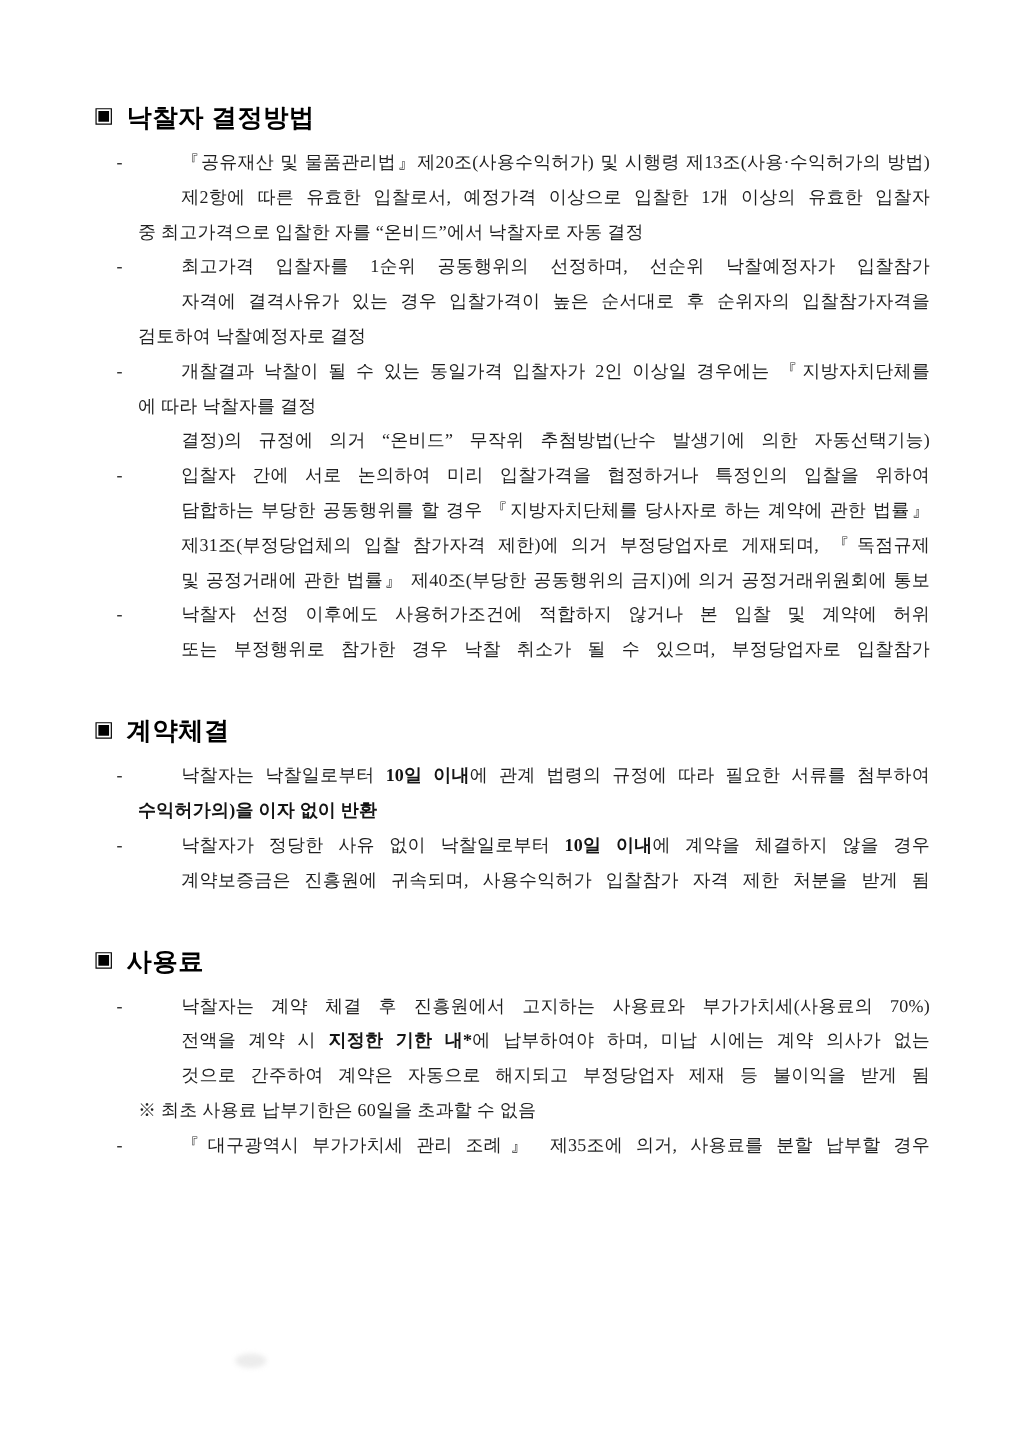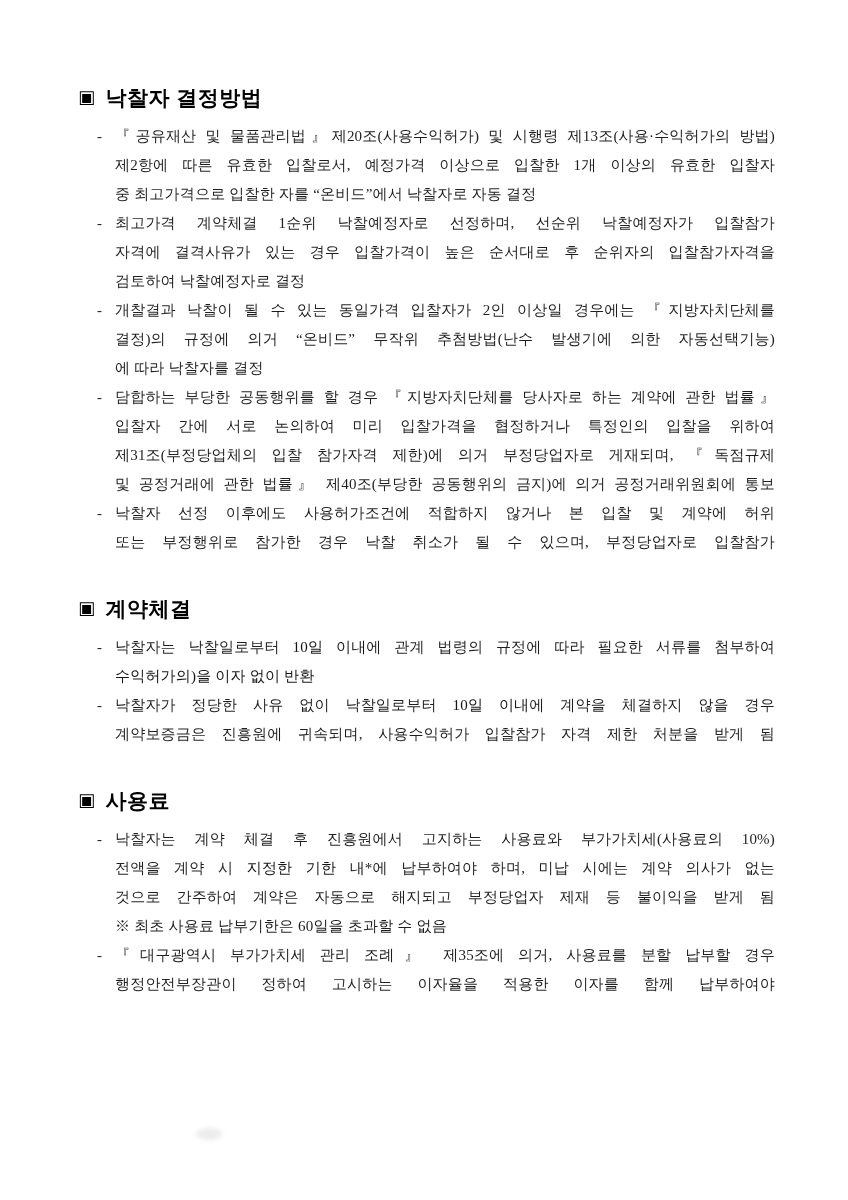--- a/index.html
+++ b/index.html
@@ -67,23 +67,24 @@
   .line {
     font-size: 15px;
     line-height: 29px;
     min-height: 29px;
     word-break: keep-all;
     letter-spacing: 0.2px;
   }
   .line.j {
     text-align: justify;
     text-align-last: justify;
+    margin-left: 36px;
   }
   .line b {
-    font-weight: normal;
+    font-weight: bold;
     color: #141414;
   }
   .smudge {
     position: absolute;
     left: 196px;
     top: 1128px;
     width: 26px;
     height: 12px;
     background: rgba(170, 170, 170, 0.22);
     border-radius: 50%;
@@ -104,38 +105,38 @@
           <span class="dash">-</span>
           <div class="lines">
             <div class="line j"><span>『공유재산 및 물품관리법』제20조(사용수익허가) 및 시행령 제13조(사용·수익허가의 방법)</span></div>
             <div class="line j"><span>제2항에 따른 유효한 입찰로서, 예정가격 이상으로 입찰한 1개 이상의 유효한 입찰자</span></div>
             <div class="line"><span>중 최고가격으로 입찰한 자를 “온비드”에서 낙찰자로 자동 결정</span></div>
           </div>
         </div>
         <div class="item">
           <span class="dash">-</span>
           <div class="lines">
-            <div class="line j"><span>최고가격 계약체결 1순위 낙찰예정자로 선정하며, 선순위 낙찰예정자가 입찰참가</span></div>
+            <div class="line j"><span>최고가격 입찰자를 1순위 공동행위의 선정하며, 선순위 낙찰예정자가 입찰참가</span></div>
             <div class="line j"><span>자격에 결격사유가 있는 경우 입찰가격이 높은 순서대로 후 순위자의 입찰참가자격을</span></div>
             <div class="line"><span>검토하여 낙찰예정자로 결정</span></div>
           </div>
         </div>
         <div class="item">
           <span class="dash">-</span>
           <div class="lines">
             <div class="line j"><span>개찰결과 낙찰이 될 수 있는 동일가격 입찰자가 2인 이상일 경우에는 『지방자치단체를</span></div>
+            <div class="line"><span>에 따라 낙찰자를 결정</span></div>
             <div class="line j"><span>결정)의 규정에 의거 “온비드” 무작위 추첨방법(난수 발생기에 의한 자동선택기능)</span></div>
-            <div class="line"><span>에 따라 낙찰자를 결정</span></div>
           </div>
         </div>
         <div class="item">
           <span class="dash">-</span>
           <div class="lines">
+            <div class="line j"><span>입찰자 간에 서로 논의하여 미리 입찰가격을 협정하거나 특정인의 입찰을 위하여</span></div>
             <div class="line j"><span>담합하는 부당한 공동행위를 할 경우 『지방자치단체를 당사자로 하는 계약에 관한 법률』</span></div>
-            <div class="line j"><span>입찰자 간에 서로 논의하여 미리 입찰가격을 협정하거나 특정인의 입찰을 위하여</span></div>
             <div class="line j"><span>제31조(부정당업체의 입찰 참가자격 제한)에 의거 부정당업자로 게재되며, 『독점규제</span></div>
             <div class="line j"><span>및 공정거래에 관한 법률』 제40조(부당한 공동행위의 금지)에 의거 공정거래위원회에 통보</span></div>
           </div>
         </div>
         <div class="item">
           <span class="dash">-</span>
           <div class="lines">
             <div class="line j"><span>낙찰자 선정 이후에도 사용허가조건에 적합하지 않거나 본 입찰 및 계약에 허위</span></div>
             <div class="line j"><span>또는 부정행위로 참가한 경우 낙찰 취소가 될 수 있으며, 부정당업자로 입찰참가</span></div>
           </div>
@@ -162,29 +163,28 @@
         </div>
       </section>
       <section class="sec">
         <div class="sec-header">
           <span class="marker">▣</span>
           <span class="sec-title">사용료</span>
         </div>
         <div class="item">
           <span class="dash">-</span>
           <div class="lines">
-            <div class="line j"><span>낙찰자는 계약 체결 후 진흥원에서 고지하는 사용료와 부가가치세(사용료의 10%)</span></div>
+            <div class="line j"><span>낙찰자는 계약 체결 후 진흥원에서 고지하는 사용료와 부가가치세(사용료의 70%)</span></div>
             <div class="line j"><span>전액을 계약 시 </span><b>지정한 기한 내*</b><span>에 납부하여야 하며, 미납 시에는 계약 의사가 없는</span></div>
             <div class="line j"><span>것으로 간주하여 계약은 자동으로 해지되고 부정당업자 제재 등 불이익을 받게 됨</span></div>
             <div class="line"><span>※ 최초 사용료 납부기한은 60일을 초과할 수 없음</span></div>
           </div>
         </div>
         <div class="item">
           <span class="dash">-</span>
           <div class="lines">
             <div class="line j"><span>『대구광역시 부가가치세 관리 조례』 제35조에 의거, 사용료를 분할 납부할 경우</span></div>
-            <div class="line j"><span>행정안전부장관이 정하여 고시하는 이자율을 적용한 이자를 함께 납부하여야</span></div>
           </div>
         </div>
       </section>
     </div>
 </div>
 <div class="smudge"></div>
 
 </body></html>

